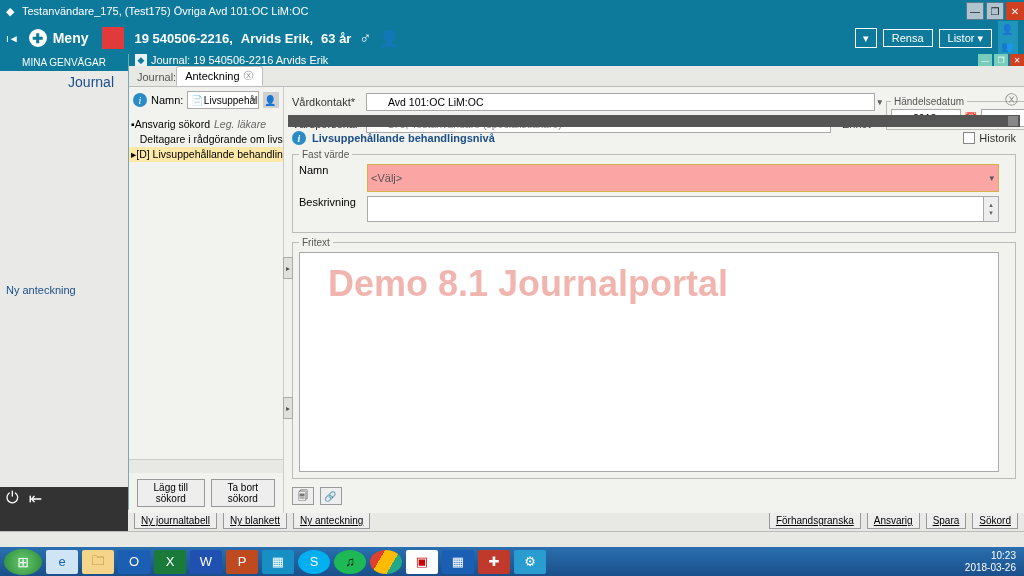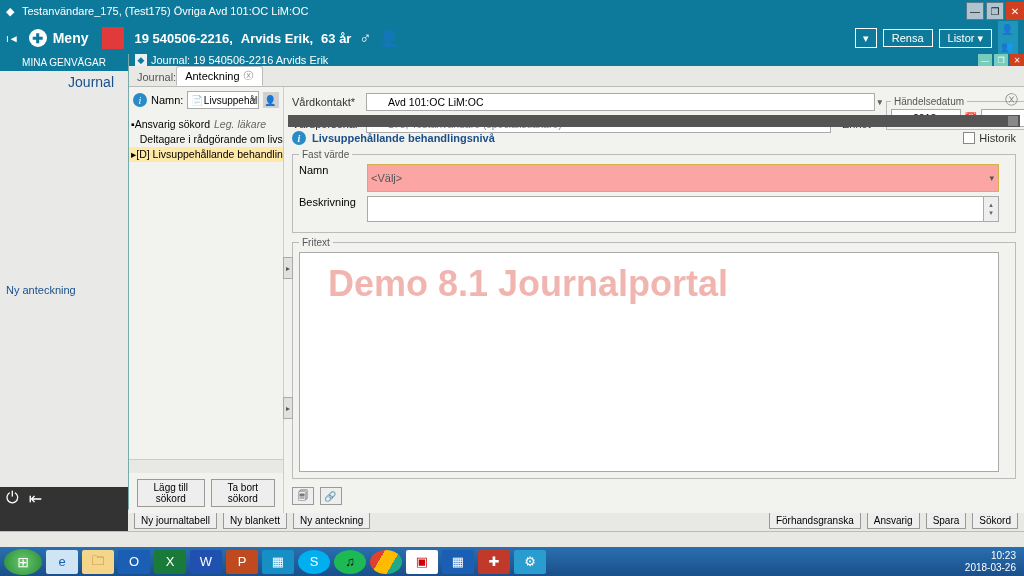--- a/index.html
+++ b/index.html
@@ -323,21 +323,21 @@
             <div class="tiny-btn">🔗</div>
           </div>
         </div>
       </div>
     </div>
   </div>
 </div>
 
 <div style="display:flex; height:22px;">
   <div style="width:128px; background:#333;"></div>
-  <div class="bottom-bar" style="flex:1;">
+  <div class="bottom-bar" style="flex:1;text-decoration:underline;">
     <button class="btn-gray">Ny journaltabell</button>
     <button class="btn-gray">Ny blankett</button>
     <button class="btn-gray">Ny anteckning</button>
     <div class="spacer"></div>
     <button class="btn-gray">Förhandsgranska</button>
     <button class="btn-gray">Ansvarig</button>
     <button class="btn-gray">Spara</button>
     <button class="btn-gray">Sökord</button>
   </div>
 </div>

